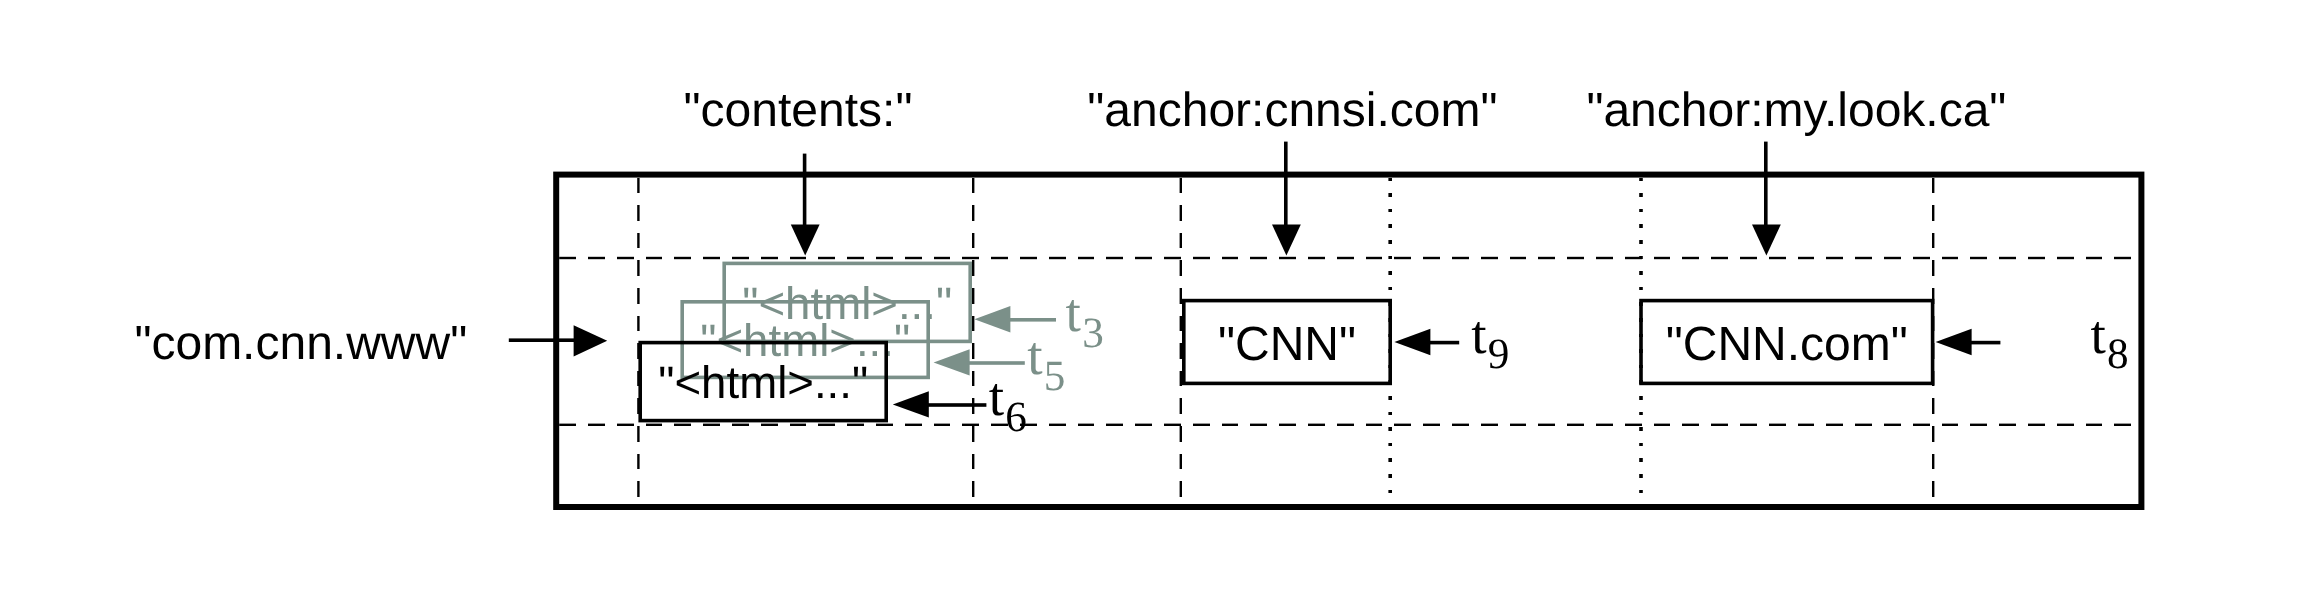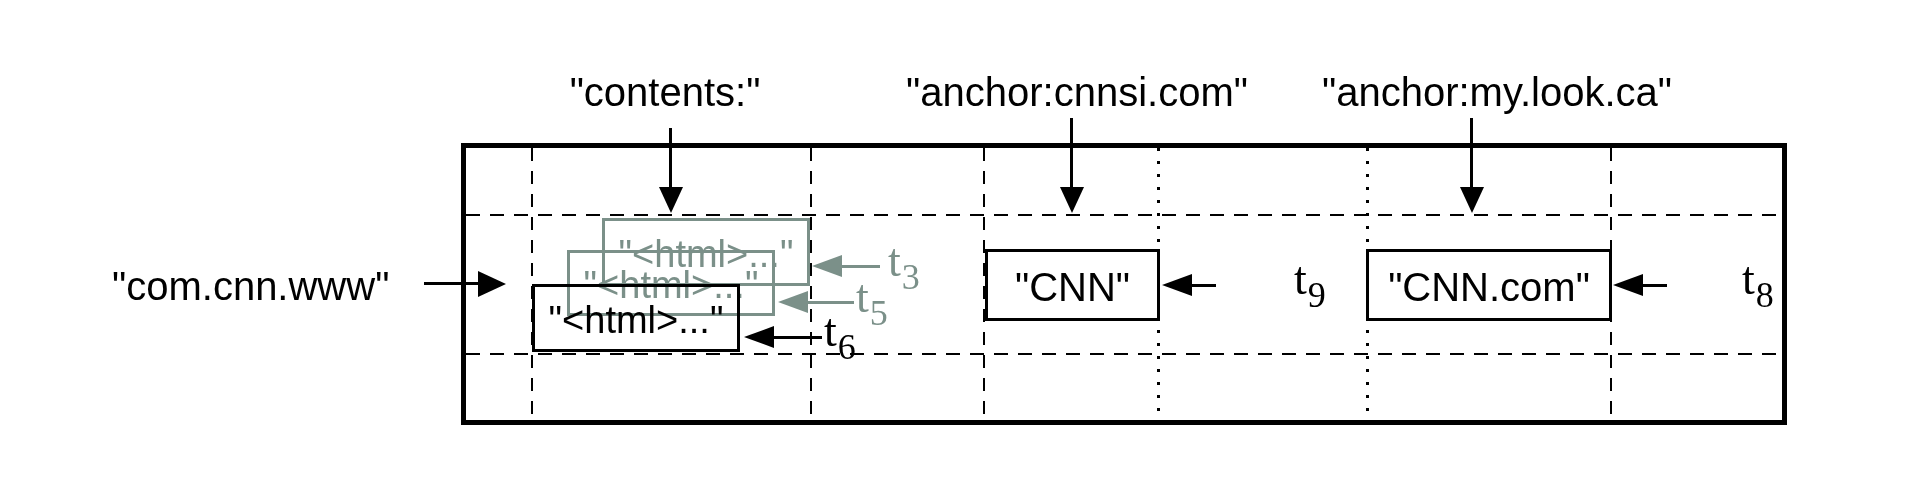--- a/index.html
+++ b/index.html
@@ -152,20 +152,20 @@
 
   <div class="tlabel gray" style="left:888px;top:238px">
     <span>t</span><span class="sub">3</span>
   </div>
   <div class="tlabel gray" style="left:856px;top:274px">
     <span>t</span><span class="sub">5</span>
   </div>
   <div class="tlabel" style="left:824px;top:308px">
     <span>t</span><span class="sub">6</span>
   </div>
-  <div class="tlabel" style="left:1294px;top:256px">
+  <div class="tlabel" style="left:1226px;top:256px">
     <span>t</span><span class="sub">9</span>
   </div>
   <div class="tlabel" style="left:1742px;top:256px">
     <span>t</span><span class="sub">8</span>
   </div>
 
 </div>
 
 </body></html>

